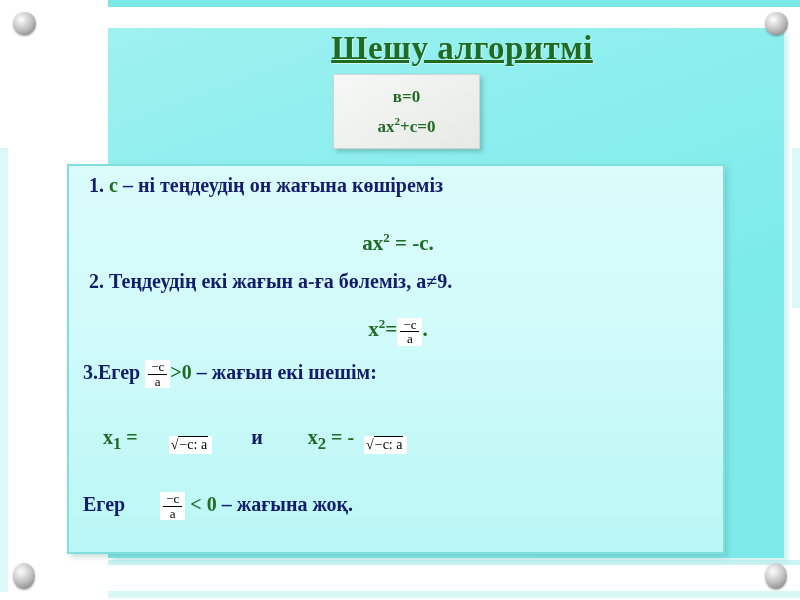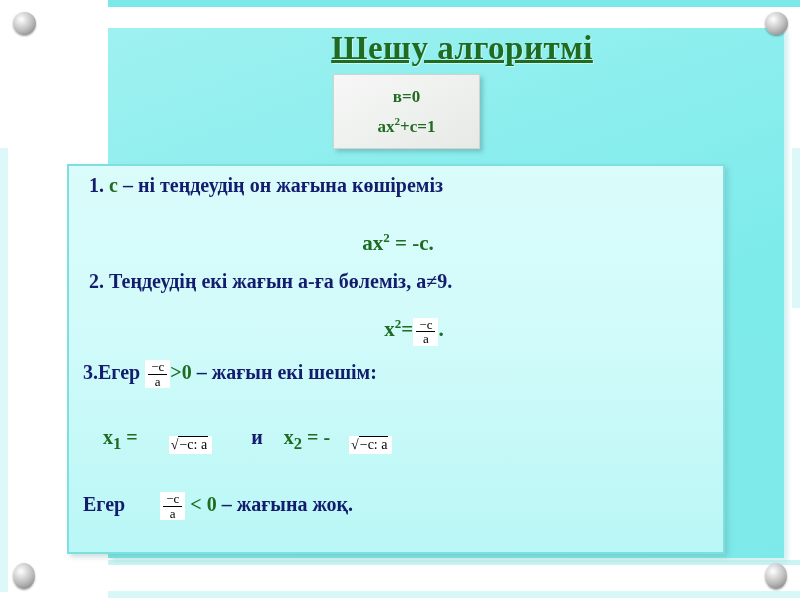--- a/index.html
+++ b/index.html
@@ -171,53 +171,53 @@
   <div class="band band-left"></div>
   <div class="band band-right"></div>
 
   <div id="panel-shadow"></div>
   <div id="panel"></div>
 
   <div id="title">Шешу алгоритмі</div>
 
   <div id="chip">
     <div class="chip-line">в=0</div>
-    <div class="chip-line"><span>ax</span><sup>2</sup><span>+c=1</span></div>
+    <div class="chip-line"><span>ax</span><sup>2</sup><span>+c=0</span></div>
   </div>
 
   <div id="content">
 
     <div class="row step" style="left:20px; top:8px;">
       <span class="navy">1.</span>
       <span class="green">с</span><span class="navy"> – ні теңдеудің он жағына көшіреміз</span>
     </div>
 
     <div class="row eq" style="left:0; top:64px; width:658px; text-align:center;">
       <span>ax</span><sup>2</sup><span> = -с.</span>
     </div>
 
     <div class="row step" style="left:20px; top:104px;">
       <span class="navy">2.</span><span class="navy"> Теңдеудің екі  жағын   а-ға бөлеміз, a≠9.</span>
     </div>
 
-    <div class="row eq" style="left:16px; top:150px; width:658px; text-align:center;">
+    <div class="row eq" style="left:0; top:150px; width:658px; text-align:center;">
       <span>x</span><sup>2</sup><span>=</span><span class="frac"><span class="num">−c</span><span class="den">a</span></span><span>.</span>
     </div>
 
     <div class="row step" style="left:14px; top:194px;">
       <span class="navy">3.</span><span class="navy">Егер</span>
       <span class="frac"><span class="num">−c</span><span class="den">a</span></span><span class="green">&gt;0</span><span class="navy"> – жағын екі шешім:</span>
     </div>
 
     <div class="row step" style="left:34px; top:240px;">
       <span class="green"><span>x</span><sub>1</sub> <span>=</span></span>
       <span class="rad" style="margin-left:26px;margin-top:30px;"><span>√</span><span class="bar">−c: a</span></span>
       <span class="navy" style="margin-left:34px;">и</span>
-      <span class="green" style="margin-left:16px;"><span>x</span><sub>2</sub> <span>= -</span></span>
-      <span class="rad" style="margin-left:14px;"><span>√</span><span class="bar">−c: a</span></span>
+      <span class="green" style="margin-left:40px;"><span>x</span><sub>2</sub> <span>= -</span></span>
+      <span class="rad" style="margin-left:5px;"><span>√</span><span class="bar">−c: a</span></span>
     </div>
 
     <div class="row step" style="left:14px; top:326px;">
       <span class="navy">Егер</span>
       <span class="frac" style="margin-left:30px;"><span class="num">−c</span><span class="den">a</span></span>
       <span class="green">&lt;  0</span><span class="navy"> – жағына жоқ.</span>
     </div>
 
   </div>
 

